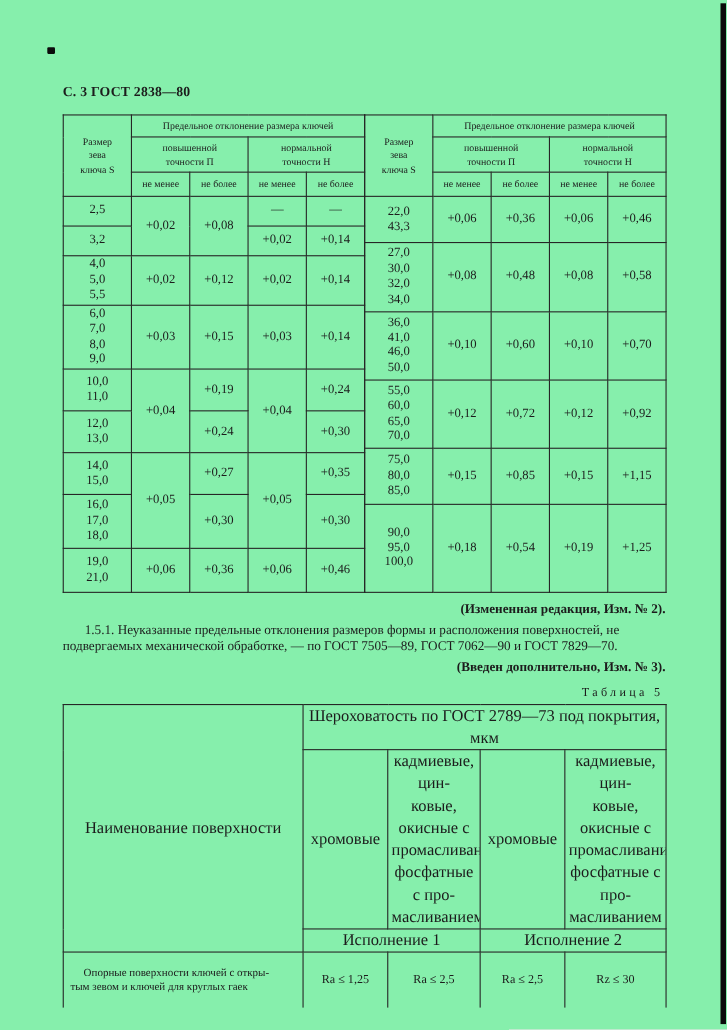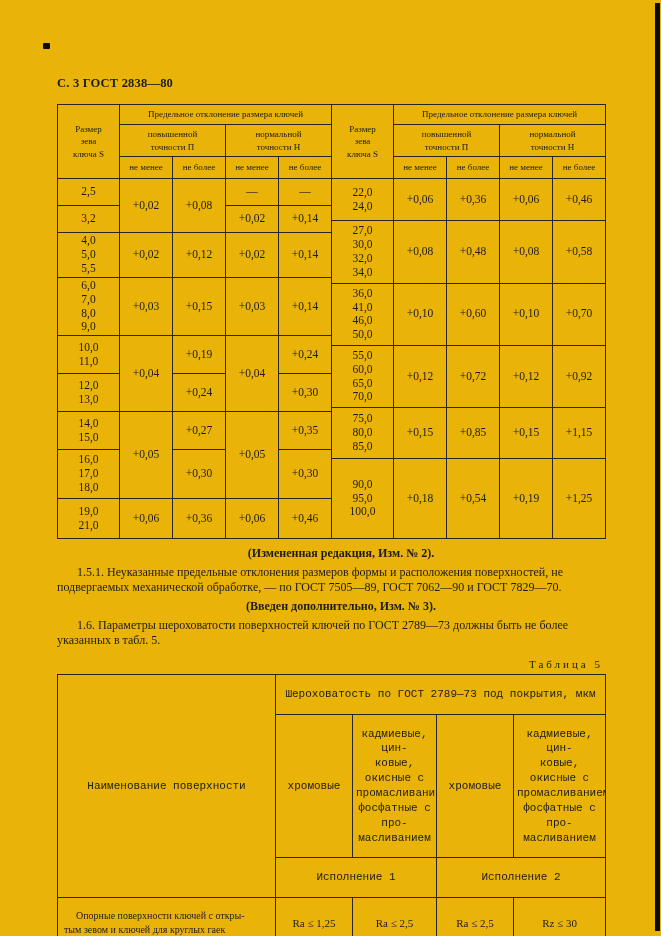--- a/index.html
+++ b/index.html
@@ -1,43 +1,43 @@
 <!DOCTYPE html>
 <html><head>
 <meta charset="utf-8">
 <style>
   * { margin:0; padding:0; box-sizing:border-box; }
   html,body { background:#e8e8e8; }
   body { width:661px; height:936px; font-family:"Liberation Serif", serif; }
   .page {
     position:relative; width:661px; height:936px;
-    background:#eab308; color:#1c1c1c; overflow:hidden;
+    background:#86efac; color:#1c1c1c; overflow:hidden;
   }
   .artifact { position:absolute; background:#0b0b0b; }
   .artifact-right { right:1px; top:3px; width:5px; height:928px; }
   .artifact-topleft { left:43px; top:43px; width:7px; height:6px; border-radius:1px; }
   .content { position:absolute; left:57px; top:76px; width:548px; }
   .page-header { font-weight:bold; font-size:12.5px; margin-bottom:13px; letter-spacing:.2px; }
   .para { font-size:12px; line-height:1.3; text-align:justify; white-space:pre-line; margin-top:3px; }
   .para.indent { text-indent:20px; }
-  .para.note { font-weight:bold; text-indent:20px; text-align:center; }
+  .para.note { font-weight:bold; text-indent:20px; text-align:right; }
   .para.after-table { margin-top:7px; }
   .table-caption { text-align:right; font-size:11px; letter-spacing:3px; margin:9px 2px 4px 0; }
 
   table { border-collapse:collapse; table-layout:fixed; }
   th, td { border:1px solid #262626; vertical-align:middle; text-align:center; white-space:pre-line; overflow:hidden; }
 
   .table4-wrap { display:flex; }
   .t4 { width:274px; }
   .t4-right { margin-left:-1px; }
   .t4 th { font-size:9px; font-weight:normal; line-height:1.35; padding:1px 2px;text-align:center; }
   .t4 td { font-size:11.5px; line-height:1.2; padding:1px; }
 
   .t5 { width:548px; margin-top:2px; }
-  .t5 th { font-size:11px; font-weight:normal; line-height:1.35; padding:12px 3px;font-family:Liberation Mono, monospace; }
+  .t5 th { font-size:15px; font-weight:normal; line-height:1.35; padding:0 3px; }
   .t5 td.value { font-size:11px; }
   .t5 td.name { font-size:10px; line-height:1.35; text-align:left; font-style:normal;
                 padding:4px 6px; text-indent:12px; }
   .t5 tr.body-row td { border-bottom:none; }
 
   .rh18{height:18px} .rh20{height:20px} .rh22{height:22px} .rh27{height:27px}
   .rh32{height:32px} .rh38{height:38px} .rh40{height:40px} .rh42{height:42px}
   .rh45{height:45px} .rh49{height:49px} .rh50{height:50px} .rh56{height:56px}
   .rh58{height:58px} .rh62{height:62px} .rh80{height:80px}
 </style>
@@ -180,21 +180,21 @@
           <tr class="rh22">
             <th>не менее</th>
             <th>не более</th>
             <th>не менее</th>
             <th>не более</th>
           </tr>
         </thead>
         <tbody>
           <tr class="rh42">
             <td>22,0
-24,0</td>
+43,3</td>
             <td>+0,06</td>
             <td>+0,36</td>
             <td>+0,06</td>
             <td>+0,46</td>
           </tr>
           <tr class="rh62">
             <td>27,0
 30,0
 32,0
 34,0</td>
@@ -242,22 +242,20 @@
             <td>+1,25</td>
           </tr>
         </tbody>
       </table>
     </div>
 
     <p class="para note after-table">(Измененная редакция, Изм. № 2).</p>
     <p class="para indent">1.5.1. Неуказанные предельные отклонения размеров формы и расположения поверхностей, не
 подвергаемых механической обработке, — по ГОСТ 7505—89, ГОСТ 7062—90 и ГОСТ 7829—70.</p>
     <p class="para note">(Введен дополнительно, Изм. № 3).</p>
-    <p class="para indent">1.6. Параметры шероховатости поверхностей ключей по ГОСТ 2789—73 должны быть не более
-указанных в табл. 5.</p>
 
     <div class="table-caption">Таблица 5</div>
 
     <table class="t5">
       <colgroup>
           <col style="width:218px">
           <col style="width:77px">
           <col style="width:84px">
           <col style="width:77px">
           <col style="width:92px">

